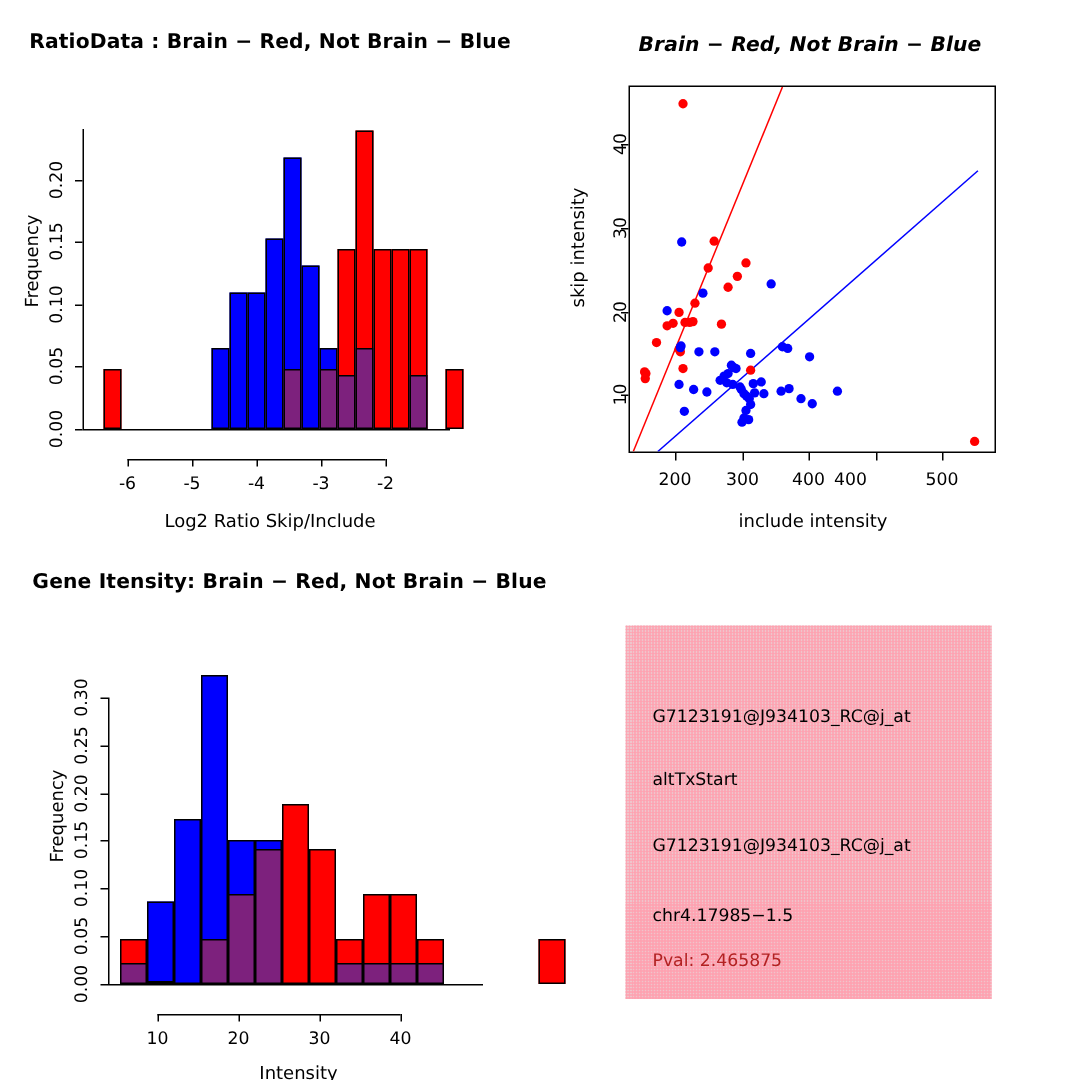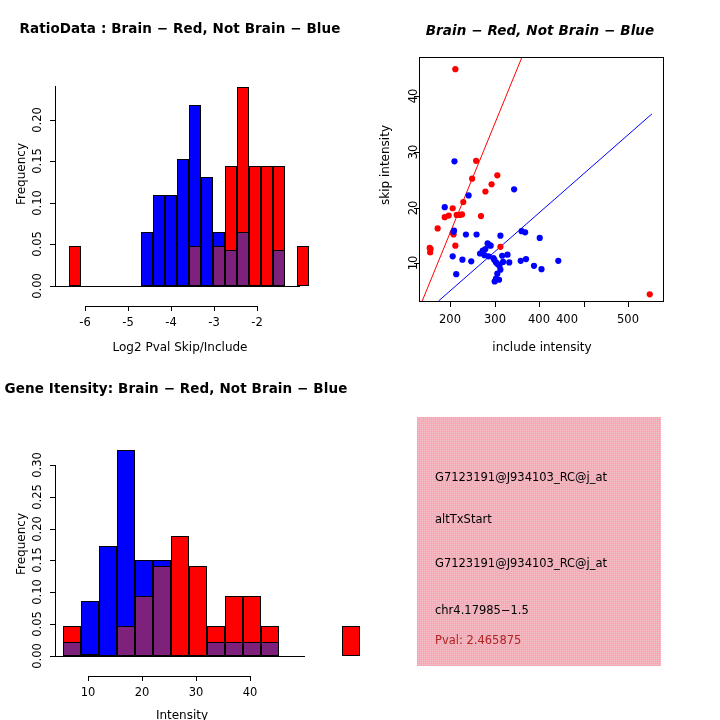--- a/index.html
+++ b/index.html
@@ -95,21 +95,21 @@
     <div class="tick" style="left:171px;top:306px;width:1px;height:5px;"></div>
     <div class="tick" style="left:214px;top:306px;width:1px;height:5px;"></div>
     <div class="tick" style="left:257px;top:306px;width:1px;height:5px;"></div>
 
     <div class="ticklab" style="left:85px;top:315px;transform:translateX(-50%);">-6</div>
     <div class="ticklab" style="left:128px;top:315px;transform:translateX(-50%);">-5</div>
     <div class="ticklab" style="left:171px;top:315px;transform:translateX(-50%);">-4</div>
     <div class="ticklab" style="left:214px;top:315px;transform:translateX(-50%);">-3</div>
     <div class="ticklab" style="left:257px;top:315px;transform:translateX(-50%);">-2</div>
 
-    <div class="axlab" style="left:180px;top:340px;transform:translateX(-50%);">Log2 Pval Skip/Include</div>
+    <div class="axlab" style="left:180px;top:340px;transform:translateX(-50%);">Log2 Ratio Skip/Include</div>
   </div>
 
   <div class="panel" style="left:360px;top:0;width:360px;height:360px;">
 
     <div class="ptitle" style="top:22px;font-style:italic;">Brain − Red, Not Brain − Blue</div>
 
     <div class="axlab vtext" style="left:18px;top:205px;transform:rotate(-90deg);">skip intensity</div>
 
     <div class="scatterframe" id="scframe" style="left:59px;top:57px;width:245px;height:245px;"></div>
 
@@ -200,21 +200,21 @@
         <circle cx="121.5" cy="211.15862068965518" r="3.1" fill="#0000FF"></circle>
         <circle cx="138.2890909090909" cy="202.7793103448276" r="3.1" fill="#0000FF"></circle>
         <circle cx="42.41454545454546" cy="201.66206896551725" r="3.1" fill="#0000FF"></circle>
         <circle cx="51.25090909090909" cy="203.33793103448278" r="3.1" fill="#0000FF"></circle>
         <circle cx="36.22909090909091" cy="216.1862068965517" r="3.1" fill="#0000FF"></circle>
         <circle cx="82.17818181818183" cy="197.75172413793103" r="3.1" fill="#0000FF"></circle>
         <circle cx="87.47999999999999" cy="196.6344827586207" r="3.1" fill="#0000FF"></circle>
       </svg>
   </div>
 
-  <div class="panel" style="left:0;top:360px;width:360px;height:360px;text-decoration:underline;">
+  <div class="panel" style="left:17px;top:360px;width:360px;height:360px;text-decoration:underline;">
 
     <div class="ptitle" style="top:20px;left:-8px;">Gene Itensity: Brain − Red, Not Brain − Blue</div>
 
     <div class="axlab vtext" style="left:14px;top:215px;transform:rotate(-90deg);">Frequency</div>
 
     <div class="axisline" style="left:55px;top:105px;width:1px;height:191px;"></div>
     <div class="tick" style="left:50px;top:296px;width:5px;height:1px;"></div>
     <div class="tick" style="left:50px;top:264px;width:5px;height:1px;"></div>
     <div class="tick" style="left:50px;top:232px;width:5px;height:1px;"></div>
     <div class="tick" style="left:50px;top:200px;width:5px;height:1px;"></div>

